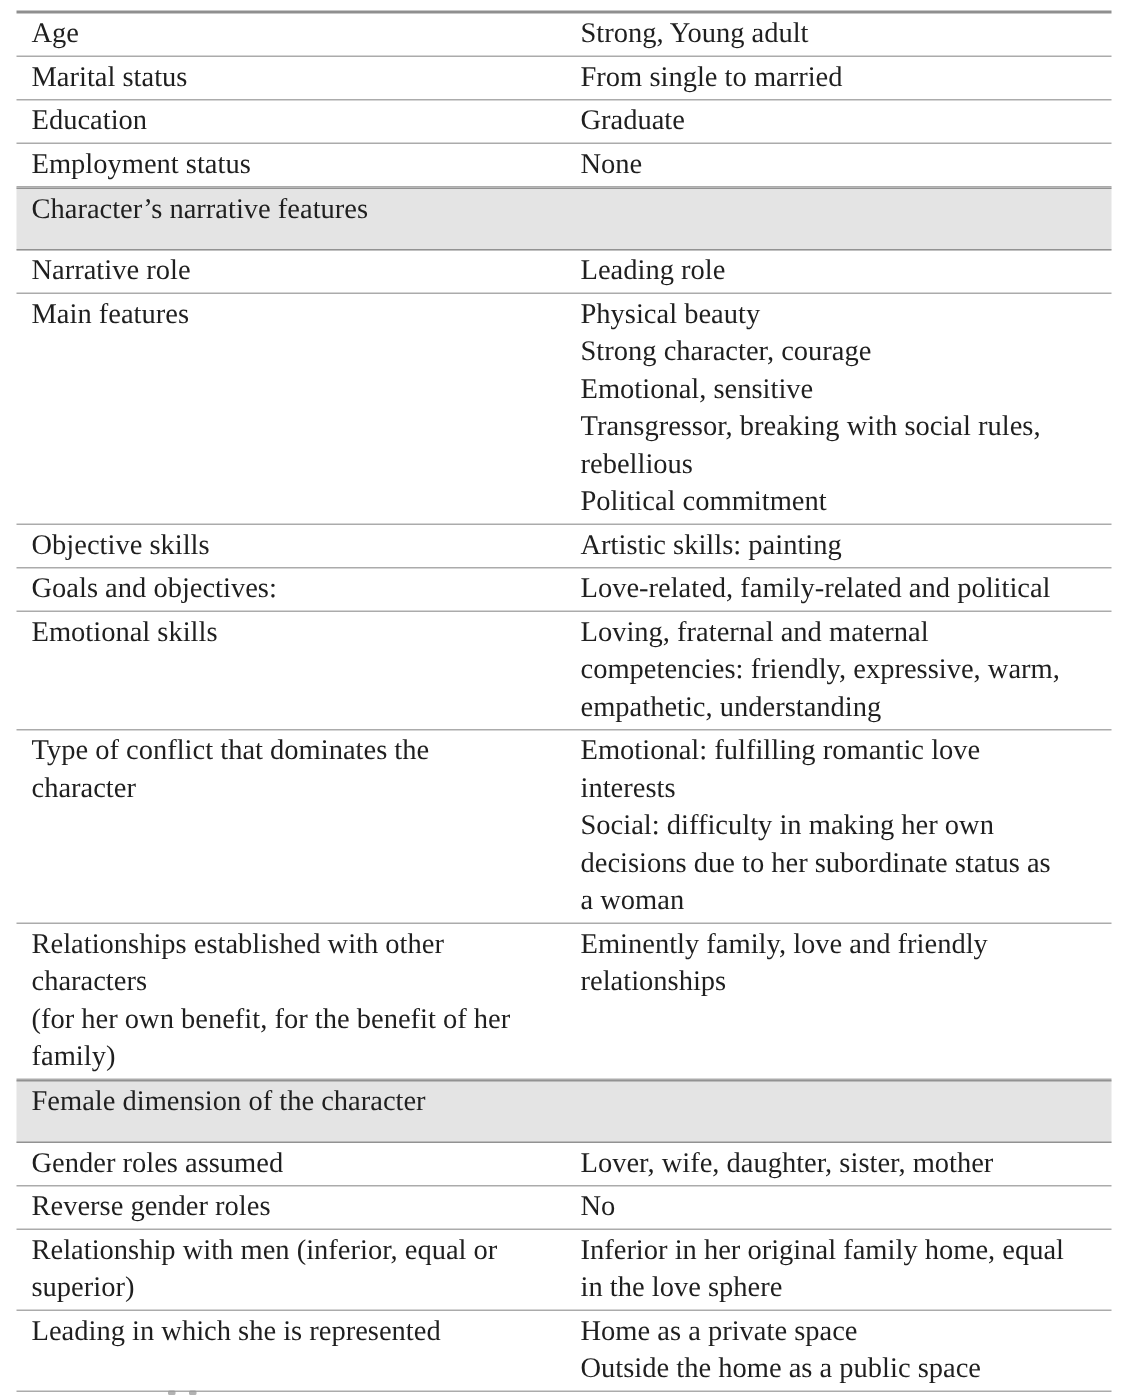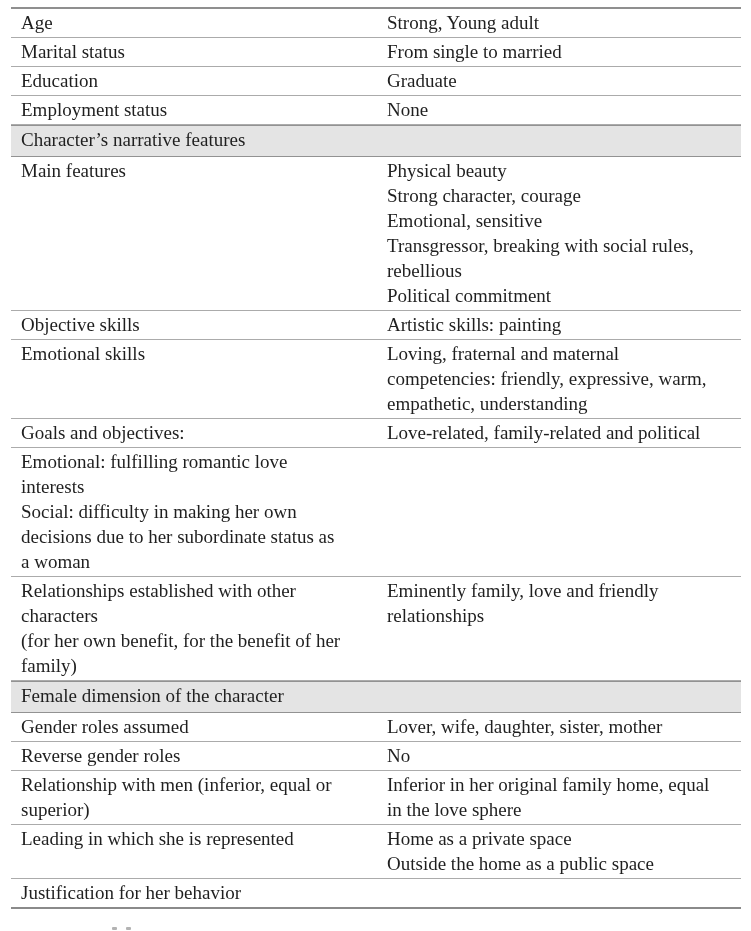--- a/index.html
+++ b/index.html
@@ -42,21 +42,21 @@
     white-space: pre-line;
   }
   .trow.section {
     background: #e4e4e4;
     border-top: 1px solid #929292;
     border-bottom: 1px solid #929292;
   }
   .sect {
     width: 100%;
     box-sizing: border-box;
-    padding: 1px 8px 4px 10px;
+    padding: 1px 8px 14px 10px;
     white-space: pre-line;
   }
   .fragment {
     position: absolute;
     left: 112px;
     top: 927px;
     height: 4px;
     width: 30px;
   }
   .fragment span {
@@ -93,49 +93,55 @@
 
     <div class="trow">
       <div class="cl">Employment status</div>
       <div class="cr">None</div>
     </div>
 
     <div class="trow section">
       <div class="sect">Character’s narrative features</div>
     </div>
 
+    <div class="trow">
+      <div class="cl">Narrative role</div>
+      <div class="cr">Leading role</div>
+    </div>
 
     <div class="trow">
       <div class="cl">Main features</div>
       <div class="cr">Physical beauty
 Strong character, courage
 Emotional, sensitive
 Transgressor, breaking with social rules,
 rebellious
 Political commitment</div>
     </div>
 
     <div class="trow">
       <div class="cl">Objective skills</div>
       <div class="cr">Artistic skills: painting</div>
     </div>
 
     <div class="trow">
+      <div class="cl">Goals and objectives:</div>
+      <div class="cr">Love-related, family-related and political</div>
+    </div>
+
+    <div class="trow">
       <div class="cl">Emotional skills</div>
       <div class="cr">Loving, fraternal and maternal
 competencies: friendly, expressive, warm,
 empathetic, understanding</div>
     </div>
 
     <div class="trow">
-      <div class="cl">Goals and objectives:</div>
-      <div class="cr">Love-related, family-related and political</div>
-    </div>
-
-    <div class="trow">
+      <div class="cl">Type of conflict that dominates the
+character</div>
       <div class="cr">Emotional: fulfilling romantic love
 interests
 Social: difficulty in making her own
 decisions due to her subordinate status as
 a woman</div>
     </div>
 
     <div class="trow">
       <div class="cl">Relationships established with other
 characters

